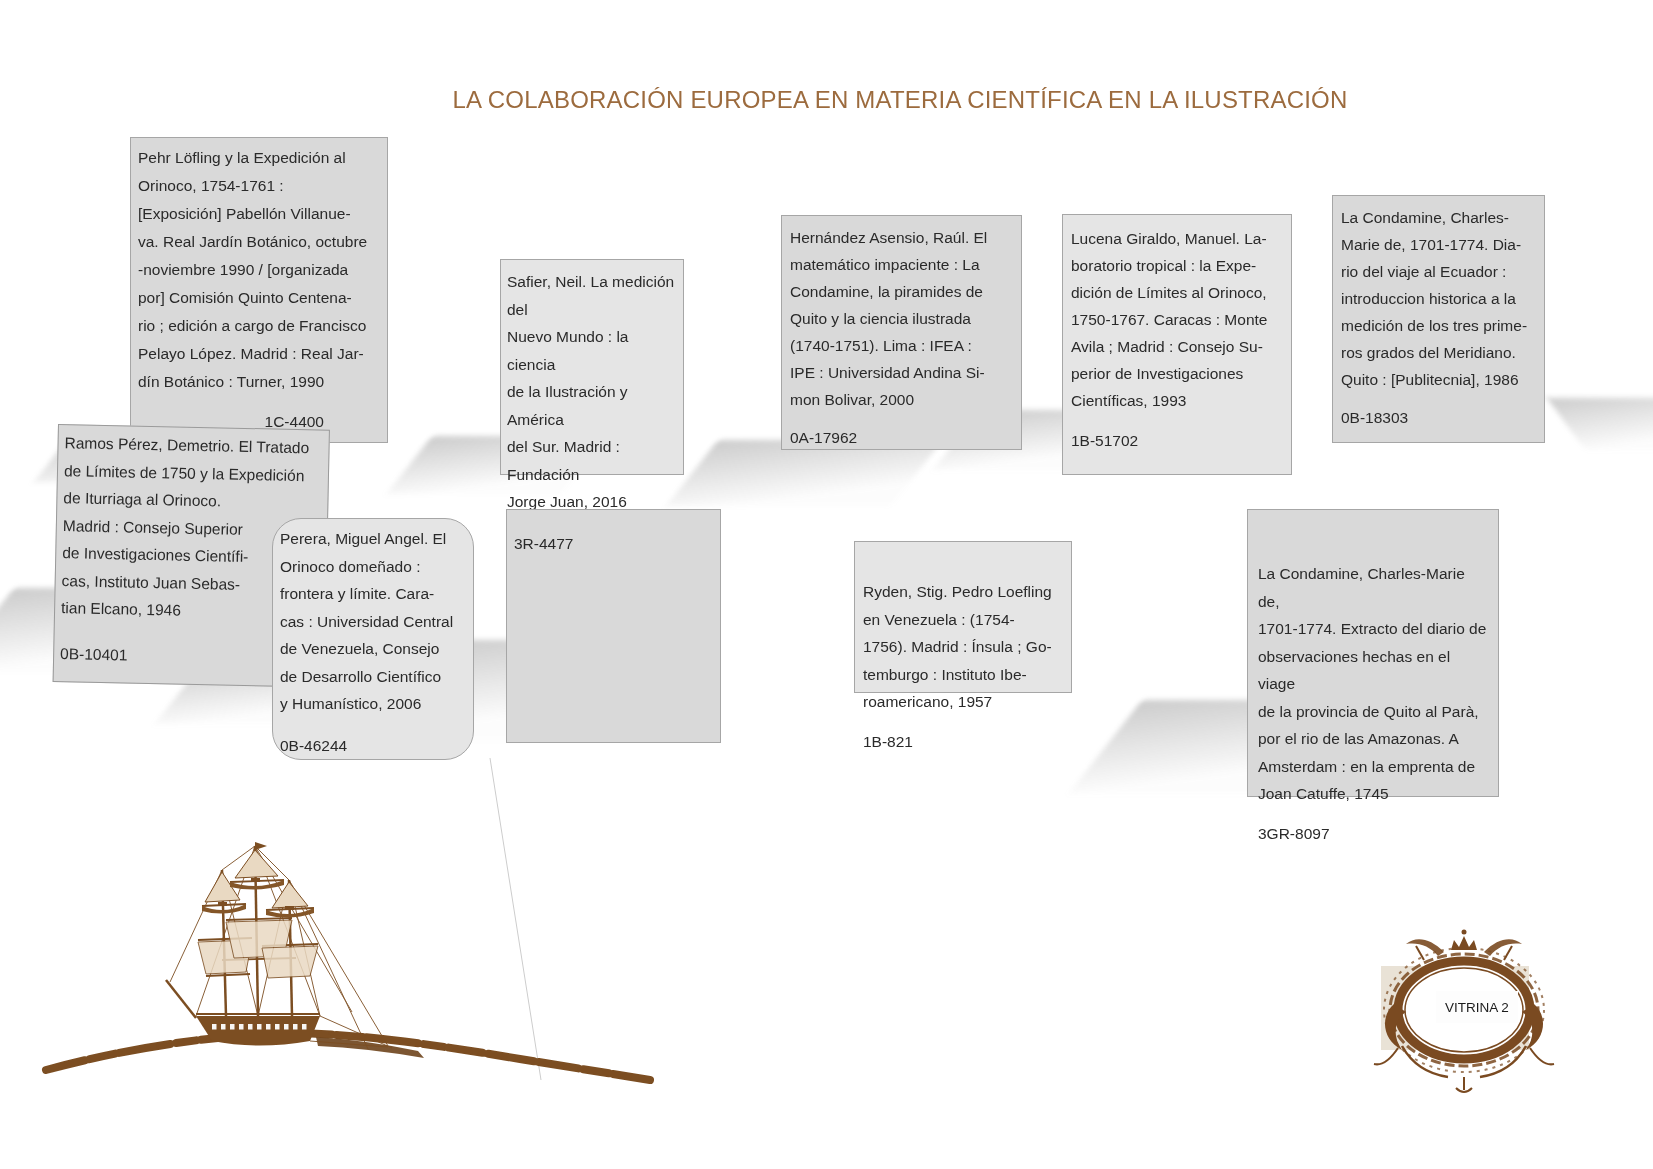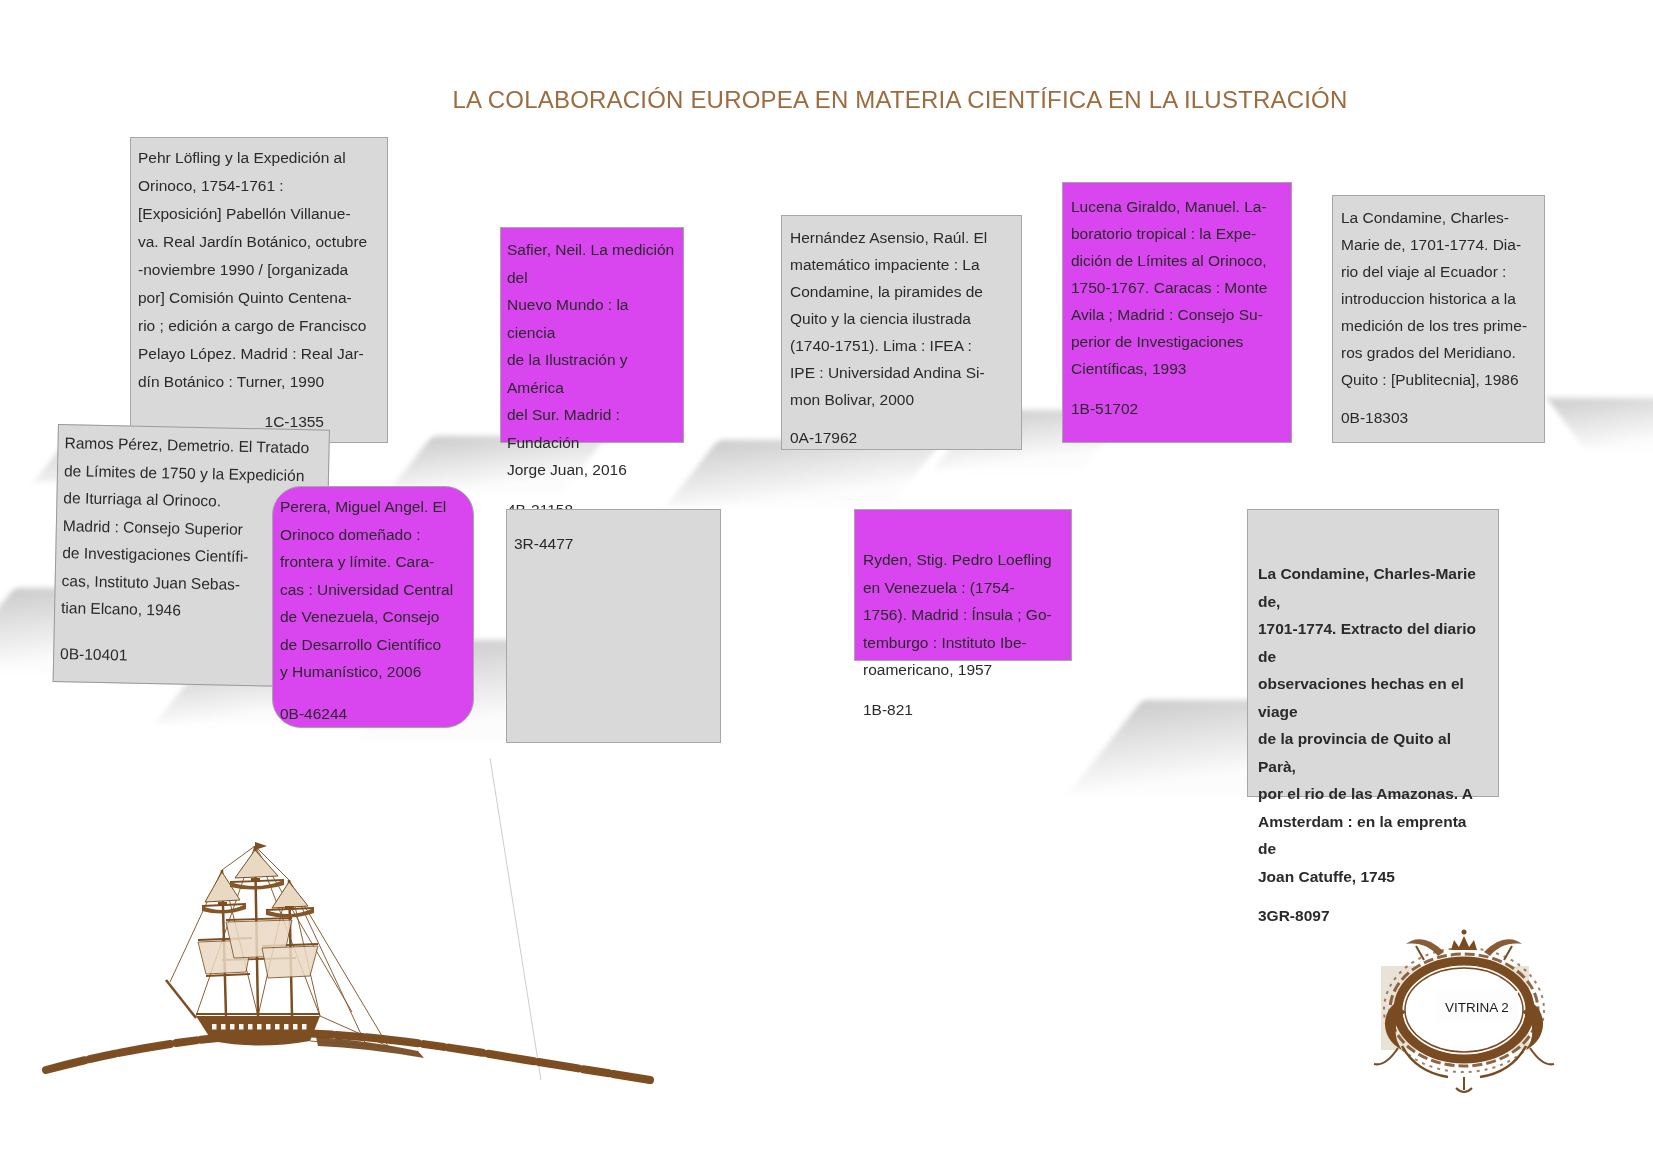--- a/index.html
+++ b/index.html
@@ -22,21 +22,21 @@
   .sh5{left:436px;top:640px;width:170px;height:100px;}
   .sh6{left:718px;top:440px;width:225px;height:66px;}
   .sh8{left:980px;top:410px;width:150px;height:60px;}
   .sh9{left:1547px;top:398px;width:115px;height:52px;}
   .sh10{left:1142px;top:700px;width:205px;height:94px;}
 
   
   .card{position:absolute;border:1px solid #a6a6a6;color:#2a2a2a;font-size:15.5px;
         box-sizing:border-box;}
   .card.dark{background:#d9d9d9;}
-  .card.light{background:#d946ef;}
+  .card.light{background:#e5e5e5;margin-top:32px;}
   .card-text{white-space:pre-line;line-height:27.5px;}
   .call-num{margin-top:12px;line-height:27px;}
   .call-num.right{text-align:right;padding-right:56px;}
 
   .c1{left:130px;top:137px;width:258px;height:306px;padding:6px 7px;}
   .c1 .card-text{line-height:28px;}
   .c2{left:58px;top:424px;width:272px;height:258px;padding:4px 6px;
       transform:rotate(1.2deg);transform-origin:top left;border-color:#9a9a9a;}
   .c2 .call-num{margin-top:18px;}
   .c3{left:272px;top:486px;width:202px;height:242px;padding:6px 7px;border-radius:29px;}
@@ -48,21 +48,21 @@
   .c6 .card-text{line-height:27px;}
   .c6 .call-num{margin-top:11px;}
   .c7{left:854px;top:509px;width:218px;height:152px;padding:36px 8px 8px 8px;}
   .c7 .call-num{margin-top:12px;}
   .c8{left:1062px;top:182px;width:230px;height:261px;padding:10px 8px;}
   .c8 .card-text{line-height:27px;}
   .c8 .call-num{margin-top:13px;}
   .c9{left:1332px;top:195px;width:213px;height:248px;padding:8px 8px;}
   .c9 .card-text{line-height:27px;}
   .c9 .call-num{margin-top:11px;}
-  .c10{left:1247px;top:509px;width:252px;height:288px;padding:50px 10px 8px 10px;font-weight:bold;}
+  .c10{left:1247px;top:509px;width:252px;height:288px;padding:50px 10px 8px 10px;}
 
   
   #beige-panel{position:absolute;left:1381px;top:966px;width:148px;height:84px;background:#e9e2d6;}
   #emblem{position:absolute;left:1372px;top:918px;width:190px;height:185px;}
   #vitrina-label{position:absolute;left:1436px;top:991px;width:82px;height:32px;
                  background:#fdfdfd;display:flex;align-items:center;justify-content:center;
                  font-size:13.5px;color:#1c1c1c;}
 
   
   #ship-scene{position:absolute;left:0;top:750px;width:700px;height:340px;}
@@ -178,21 +178,21 @@
   <div class="card dark c1">
     <div class="card-text">Pehr Löfling y la Expedición al
 Orinoco, 1754-1761 :
 [Exposición] Pabellón Villanue-
 va. Real Jardín Botánico, octubre
 -noviembre 1990 / [organizada
 por] Comisión Quinto Centena-
 rio ; edición a cargo de Francisco
 Pelayo López. Madrid : Real Jar-
 dín Botánico : Turner, 1990</div>
-    <div class="call-num right">1C-1355</div>
+    <div class="call-num right">1C-4400</div>
   </div>
 
   <div class="card dark c2">
     <div class="card-text">Ramos Pérez, Demetrio. El Tratado
 de Límites de 1750 y la Expedición
 de Iturriaga al Orinoco.
 Madrid : Consejo Superior
 de Investigaciones Científi-
 cas, Instituto Juan Sebas-
 tian Elcano, 1946</div>

